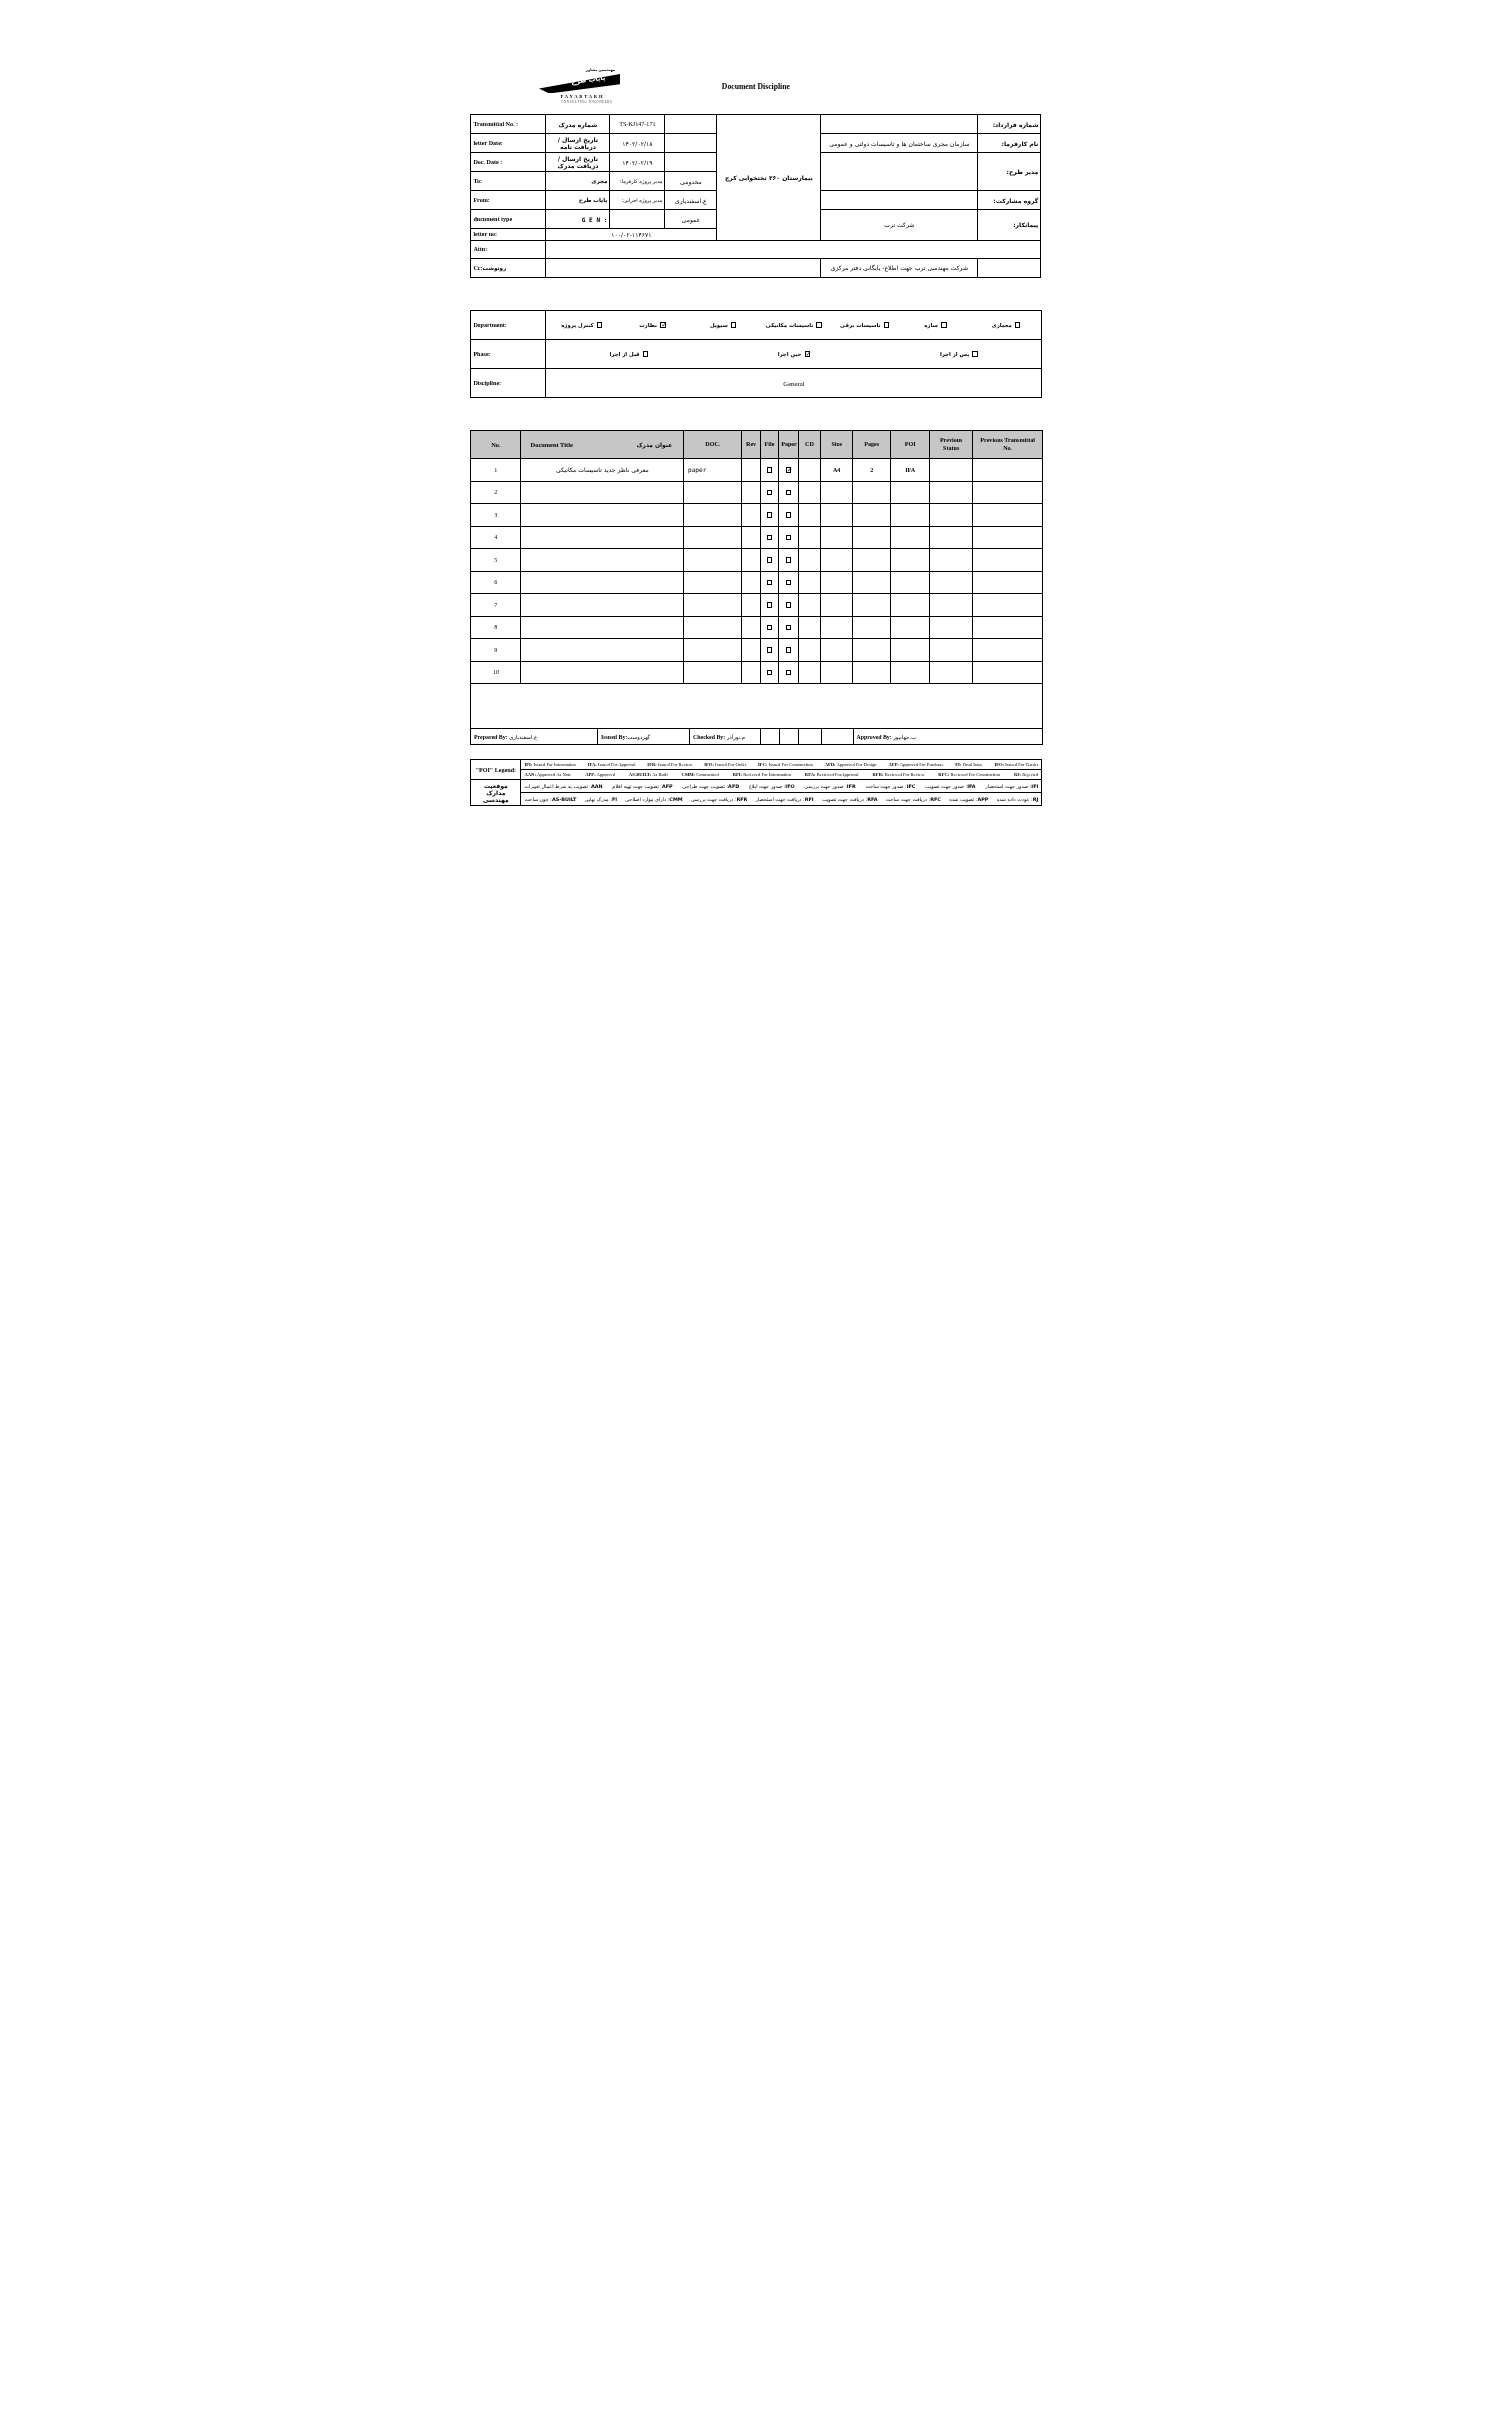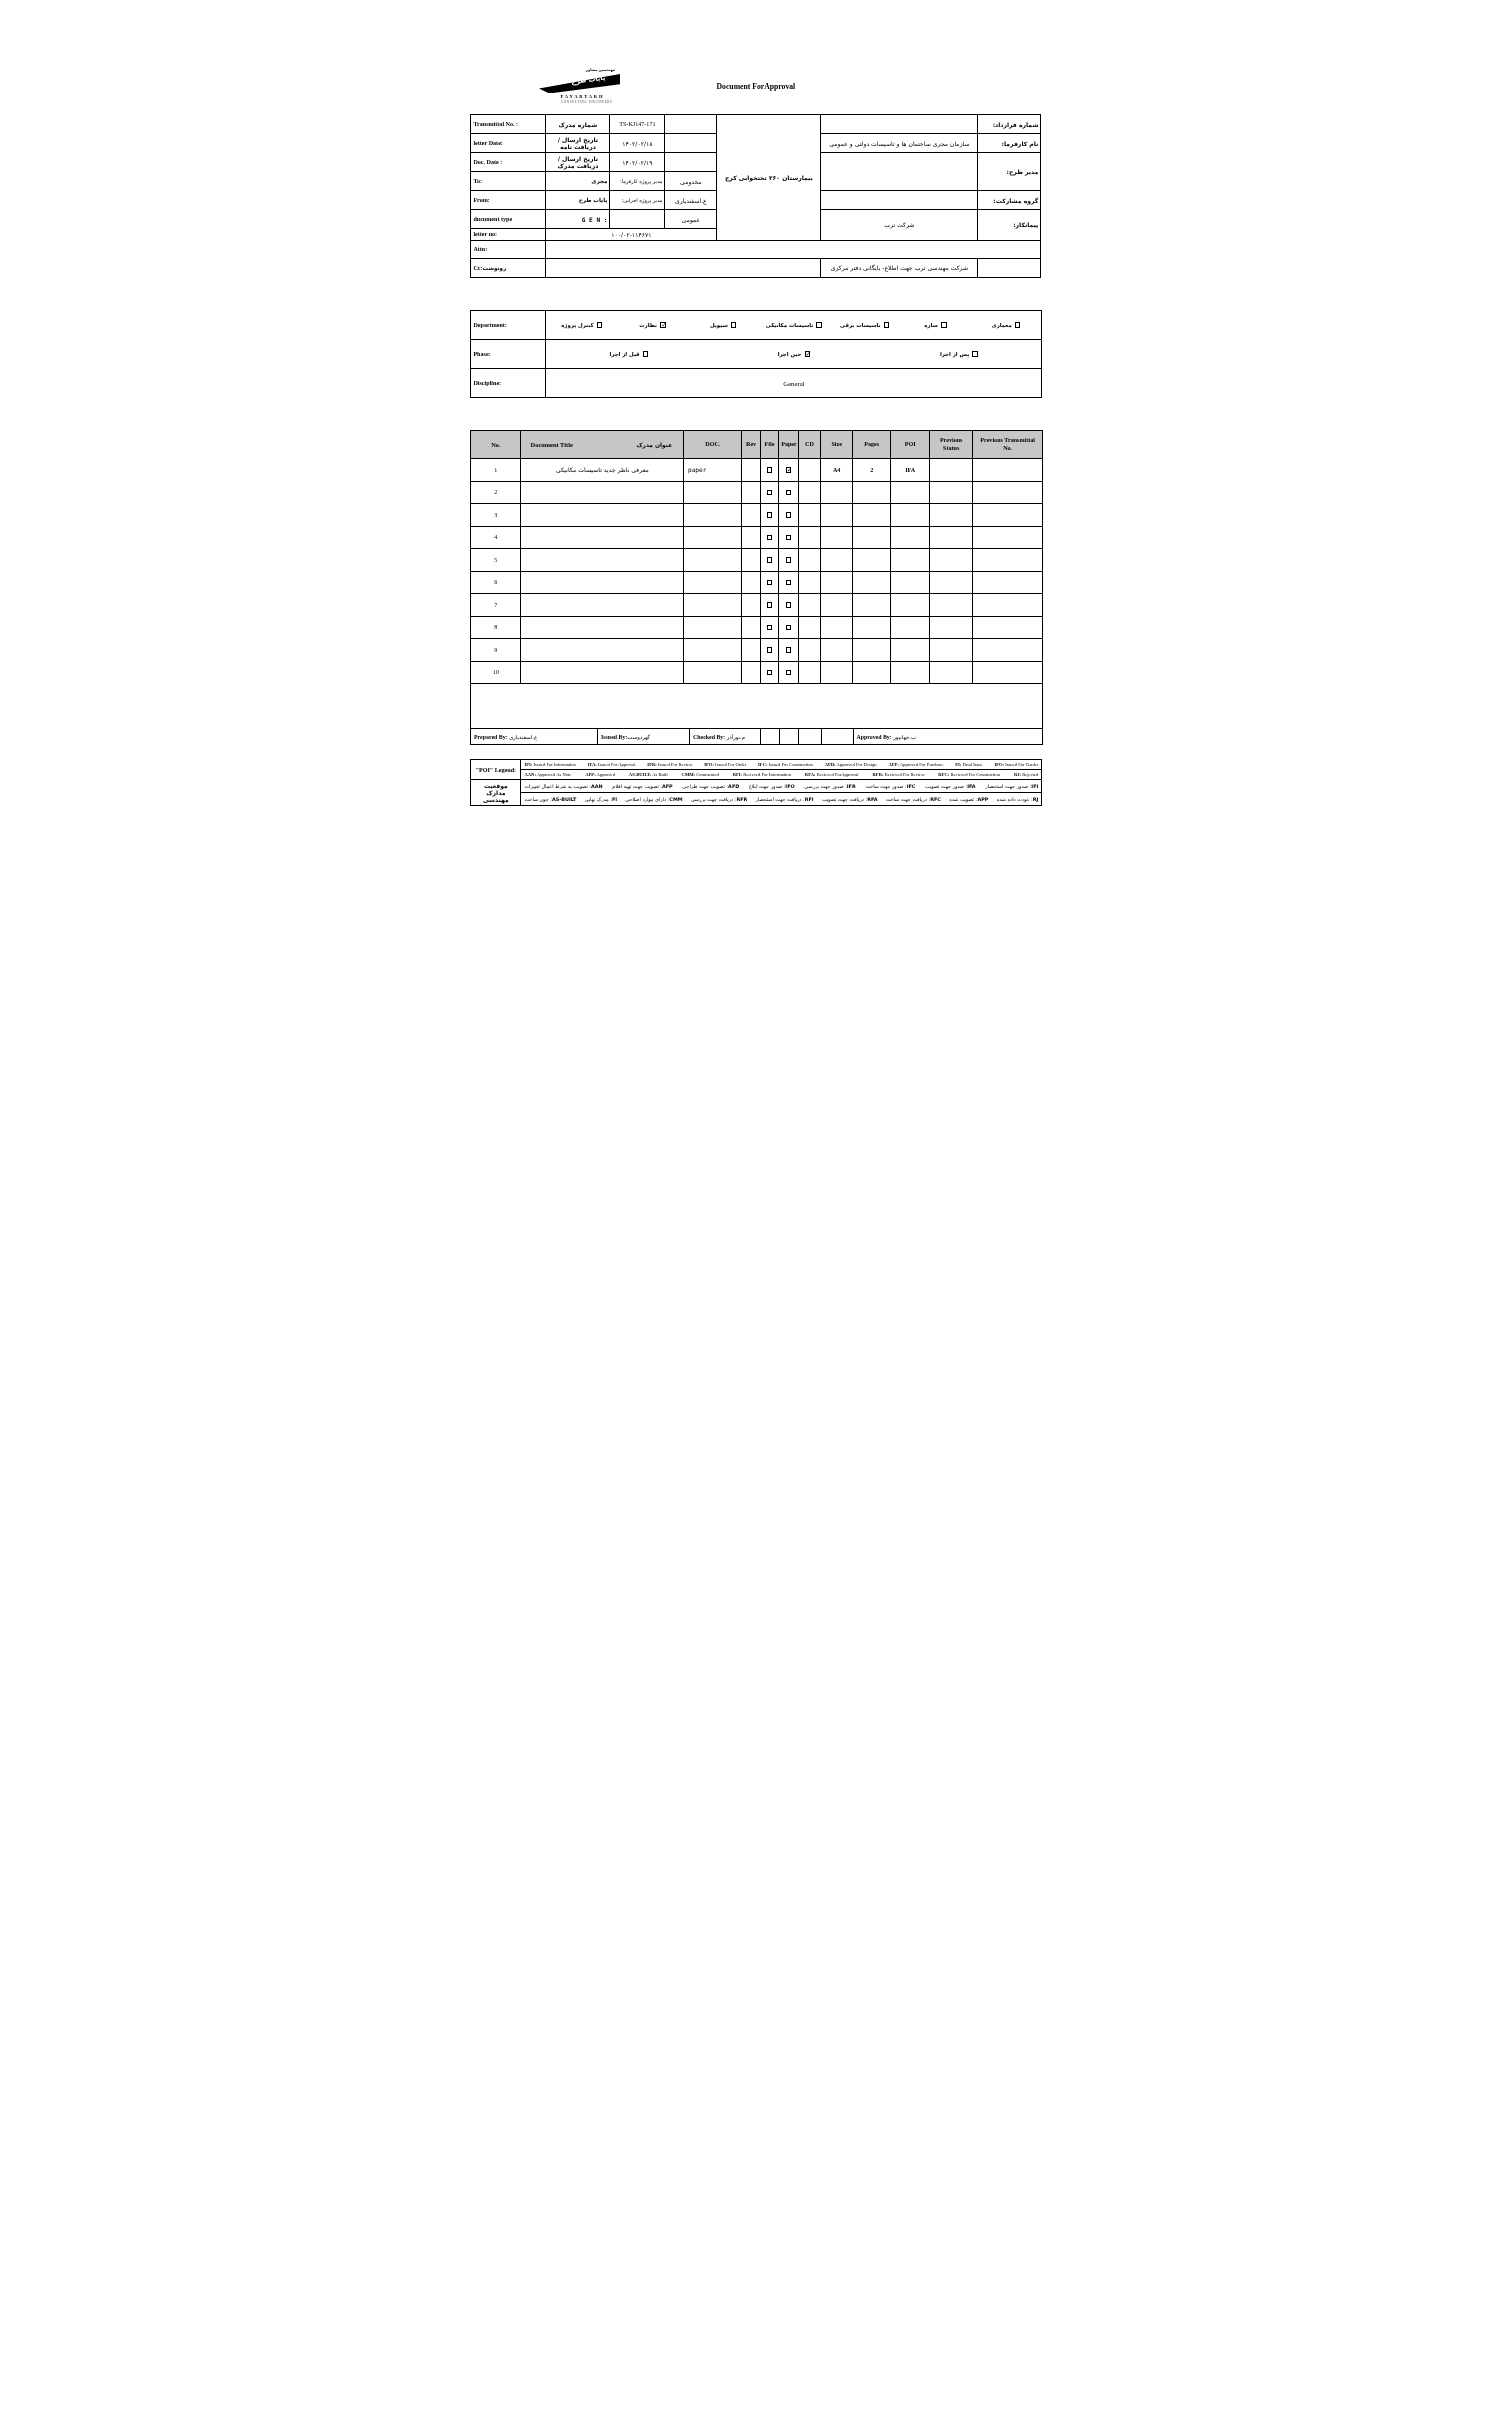--- a/index.html
+++ b/index.html
@@ -74,21 +74,21 @@
 
   <div class="logo">
     <div class="logo-tagline fa">مهندسین مشاور</div>
     <svg class="logo-band" width="82" height="20.5" viewBox="0 0 160 40">
       <polygon points="0,30 158,2 158,22 20,40" fill="#000"></polygon>
     </svg>
     <div class="logo-fa fa">پایاب طرح</div>
     <div class="logo-en">PAYABTARH</div>
     <div class="logo-sub">CONSULTING ENGINEERS</div>
   </div>
-  <div class="doc-title">Document ForApproval</div>
+  <div class="doc-title">Document Discipline</div>
 
   <table class="t" style="left:17.4px; top:114px; width:571px;">
     <colgroup>
       <col style="width:75px">
         <col style="width:64px">
         <col style="width:55px">
         <col style="width:52px">
       <col style="width:104px">
         <col style="width:157px">
         <col style="width:63px">

